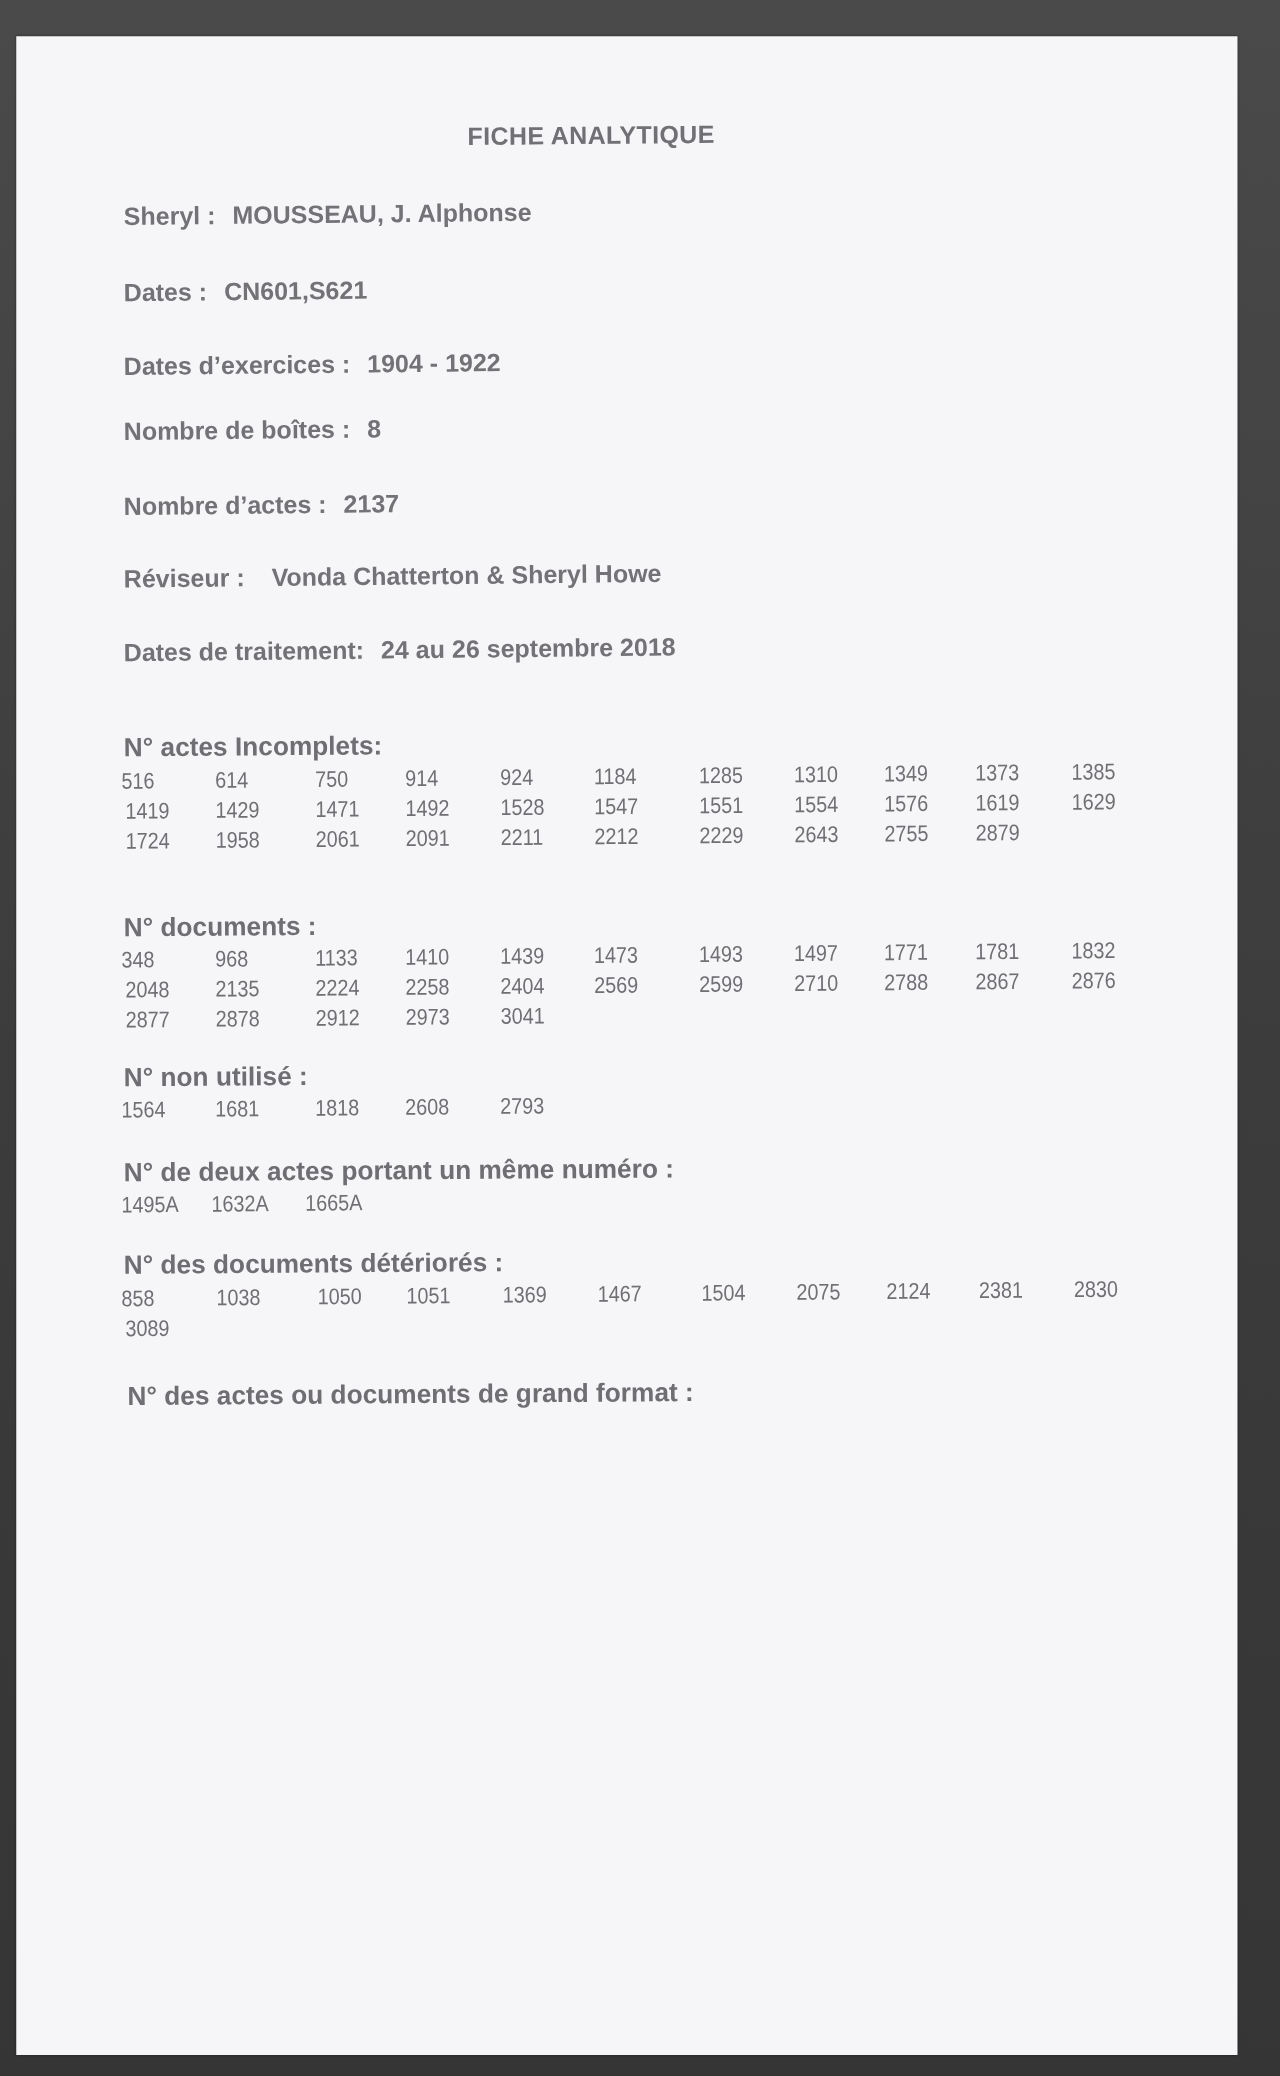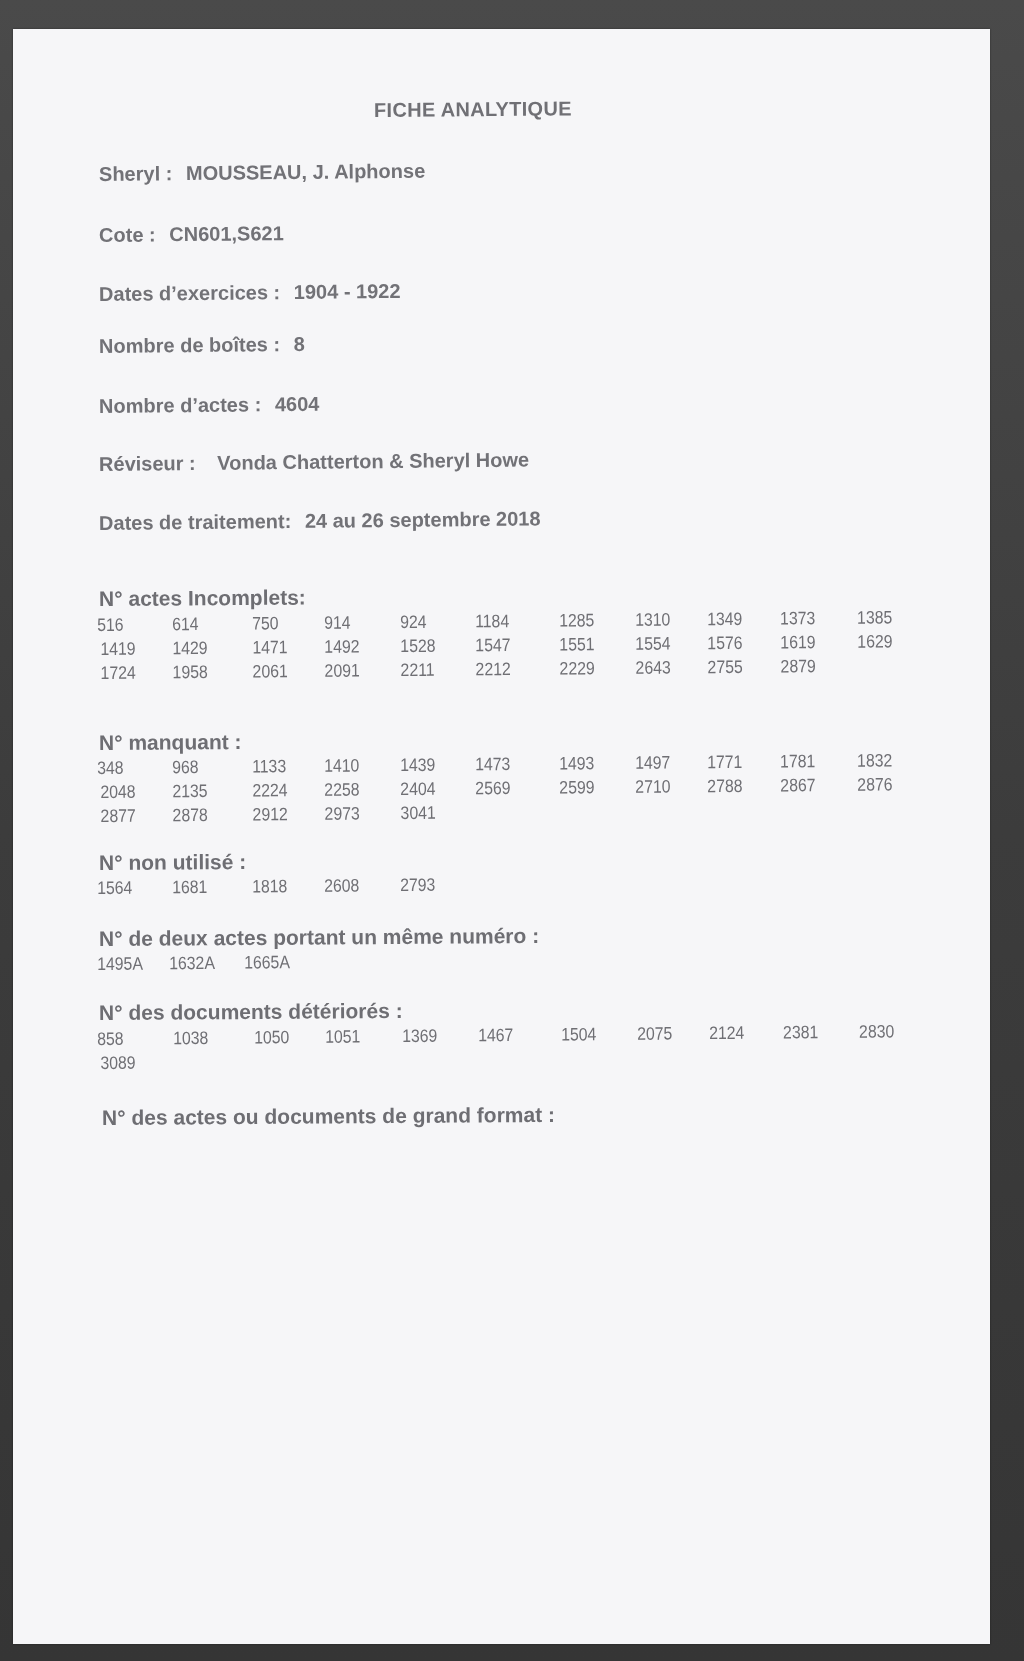--- a/index.html
+++ b/index.html
@@ -105,37 +105,37 @@
 <div class="page">
 
   <div class="title" style="left:361px; top:70px;">FICHE ANALYTIQUE</div>
 
   <div class="field" style="left:86px; top:134px;">
     <span>Sheryl :</span>
     <span class="value">MOUSSEAU, J. Alphonse</span>
   </div>
 
   <div class="field" style="left:86px; top:195px;">
-    <span>Cote :</span>
+    <span>Dates :</span>
     <span class="value">CN601,S621</span>
   </div>
 
   <div class="field" style="left:86px; top:254px;">
     <span>Dates d’exercices :</span>
     <span class="value">1904 - 1922</span>
   </div>
 
   <div class="field" style="left:86px; top:306px;">
     <span>Nombre de boîtes :</span>
     <span class="value">8</span>
   </div>
 
   <div class="field" style="left:86px; top:366px;">
     <span>Nombre d’actes :</span>
-    <span class="value">4604</span>
+    <span class="value">2137</span>
   </div>
 
   <div class="field" style="left:86px; top:424px;">
     <span>Réviseur :</span>
     <span class="value" style="margin-left:16px;">Vonda Chatterton &amp; Sheryl Howe</span>
   </div>
 
   <div class="field" style="left:86px; top:483px;">
     <span>Dates de traitement:</span>
     <span class="value">24 au 26 septembre  2018</span>
@@ -176,21 +176,21 @@
       <span class="num c3">2091</span>
       <span class="num c4">2211</span>
       <span class="num c5">2212</span>
       <span class="num c6">2229</span>
       <span class="num c7">2643</span>
       <span class="num c8">2755</span>
       <span class="num c9">2879</span>
     </div>
   </div>
 
-  <div class="section-heading" style="left:86px; top:702px;">N° manquant :</div>
+  <div class="section-heading" style="left:86px; top:702px;">N° documents :</div>
   <div class="num-grid" style="left:84px; top:729px;">
     <div class="num-row">
       <span class="num c0">348</span>
       <span class="num c1">968</span>
       <span class="num c2">1133</span>
       <span class="num c3">1410</span>
       <span class="num c4">1439</span>
       <span class="num c5">1473</span>
       <span class="num c6">1493</span>
       <span class="num c7">1497</span>

